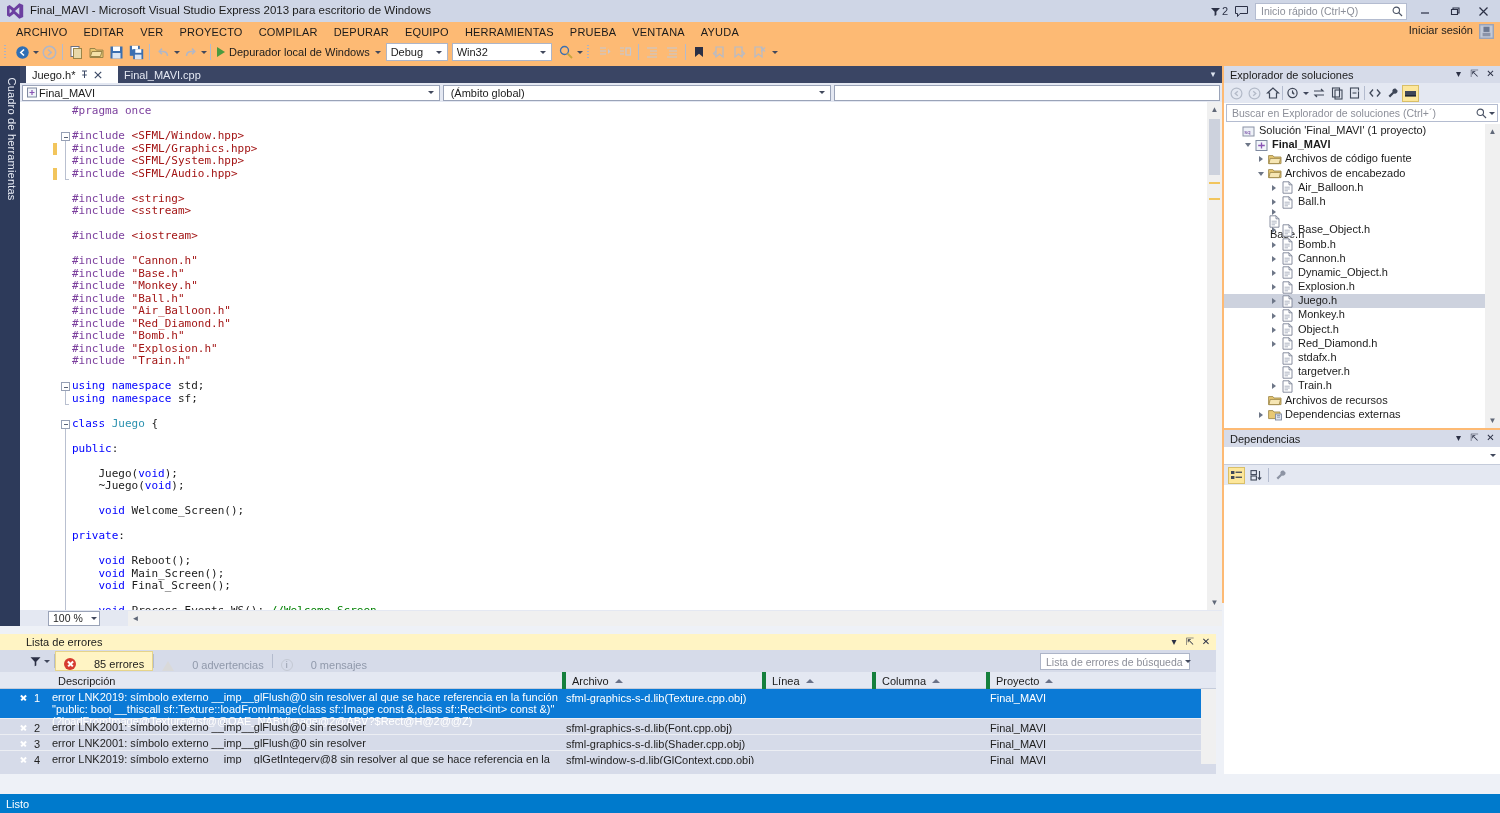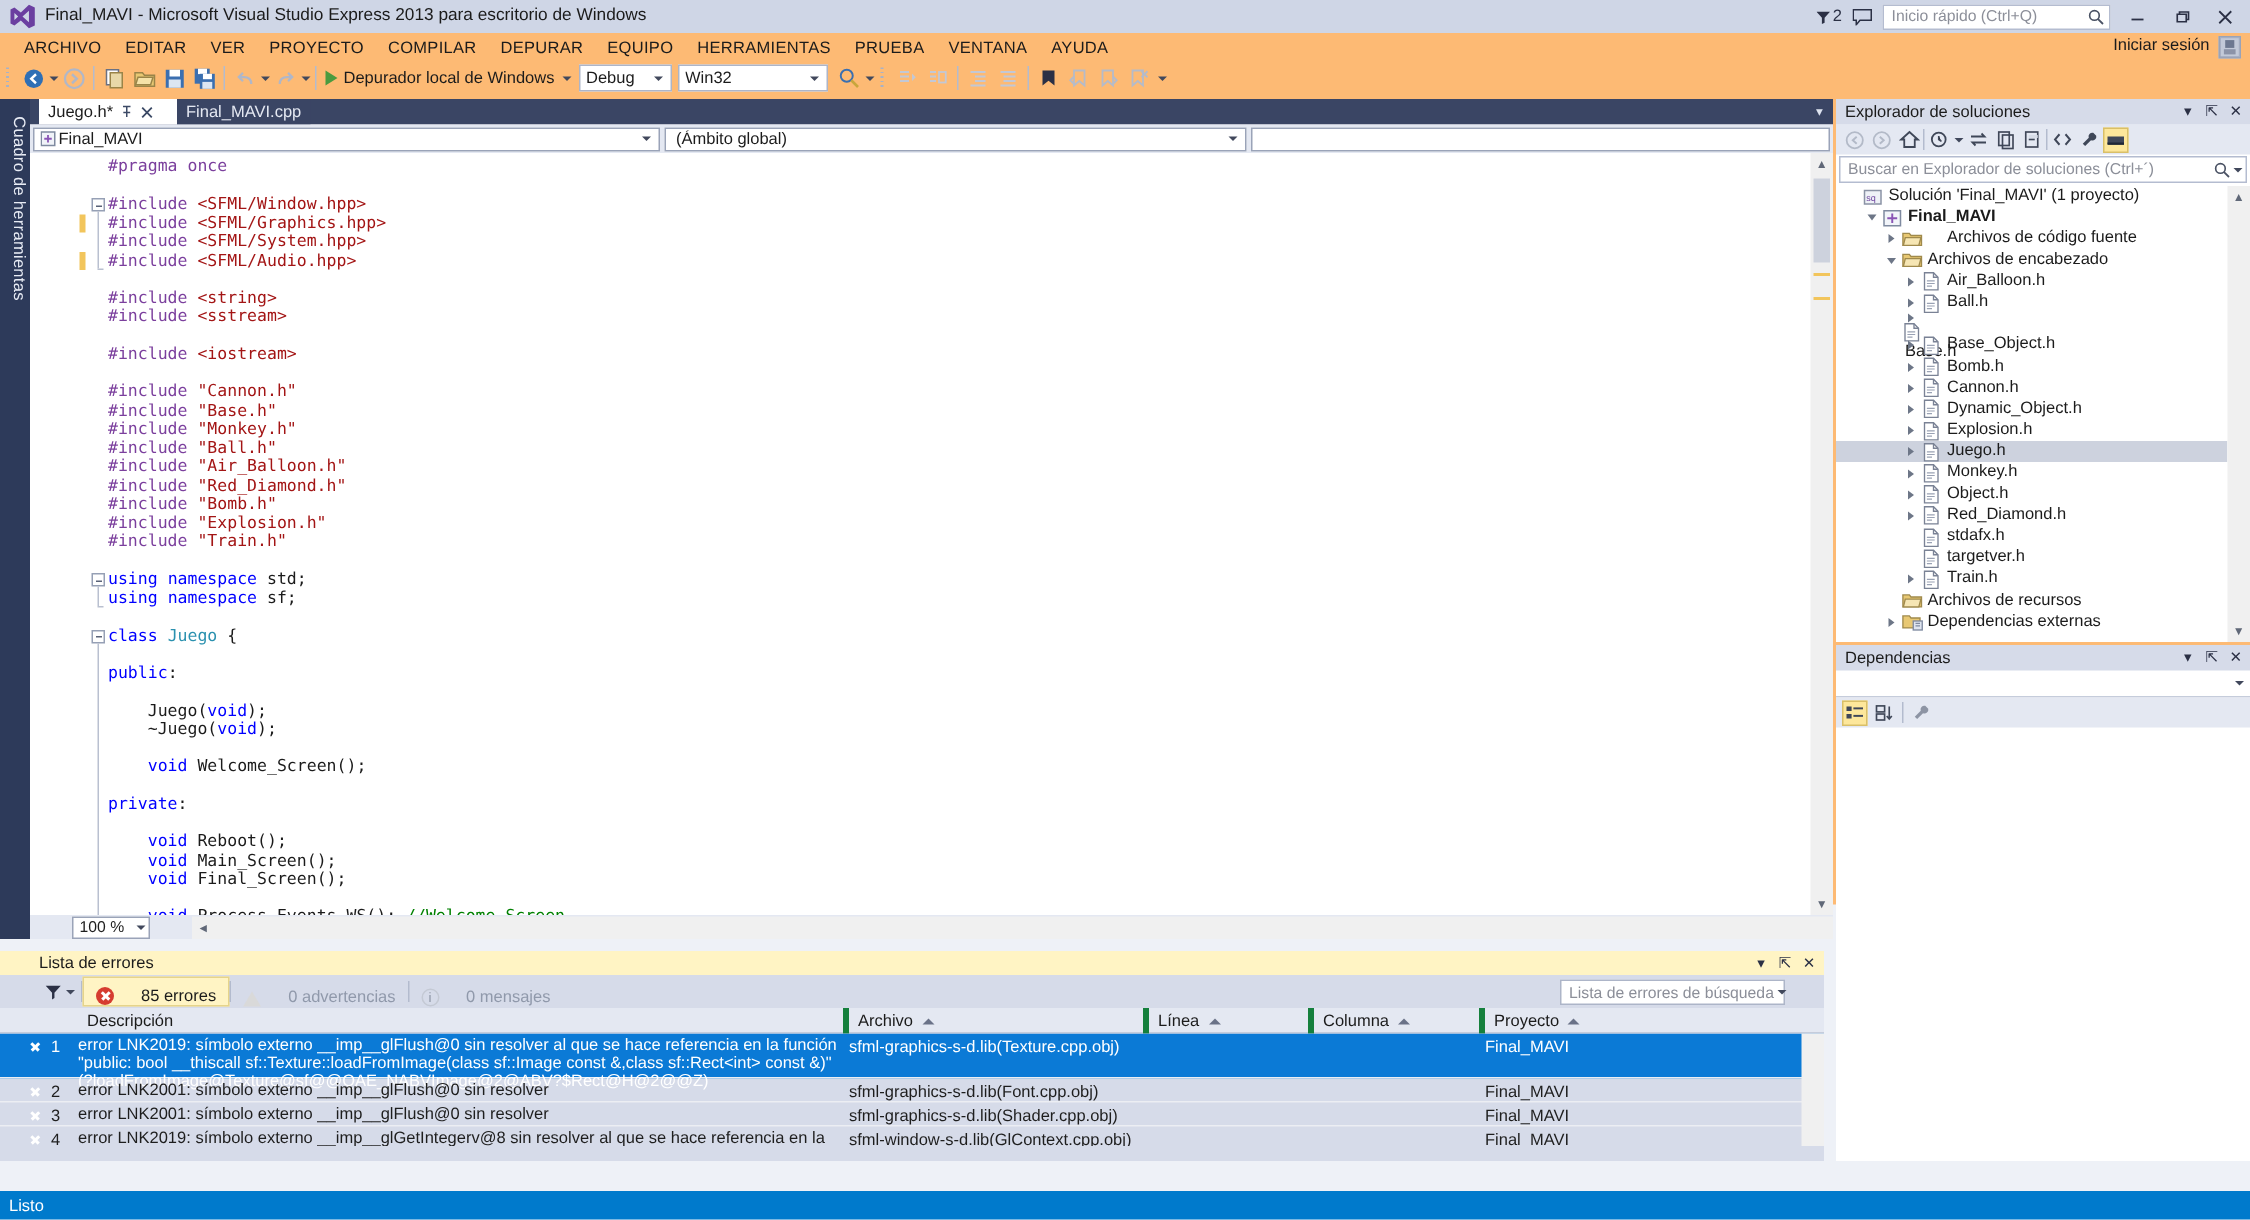--- a/index.html
+++ b/index.html
@@ -673,21 +673,21 @@
         <div class="tnode" style="padding-left: 30px;">
           <div class="tw">
             <div class="tri-r"></div>
           </div>
           <div class="ti">
             <svg width="14" height="13" viewBox="0 0 14 13">
               <path d="M0.6 2.6h4.3l1.1 1.4H13v6.6H0.6z" fill="#e8c873" stroke="#a08a4c" stroke-width=".9"></path>
               <path d="M2.2 5.4h10.4l-1.4 5.2H0.9z" fill="#f6e6b4" stroke="#a08a4c" stroke-width=".9"></path>
             </svg>
           </div>
-          <span style="margin-left: 16px;">Archivos de código fuente</span>
+          <span style="margin-left: 3px;">Archivos de código fuente</span>
         </div>
         <div class="tnode" style="padding-left: 30px;">
           <div class="tw">
             <div class="tri-d"></div>
           </div>
           <div class="ti">
             <svg width="14" height="13" viewBox="0 0 14 13">
               <path d="M0.6 2.6h4.3l1.1 1.4H13v6.6H0.6z" fill="#e8c873" stroke="#a08a4c" stroke-width=".9"></path>
               <path d="M2.2 5.4h10.4l-1.4 5.2H0.9z" fill="#f6e6b4" stroke="#a08a4c" stroke-width=".9"></path>
             </svg>

